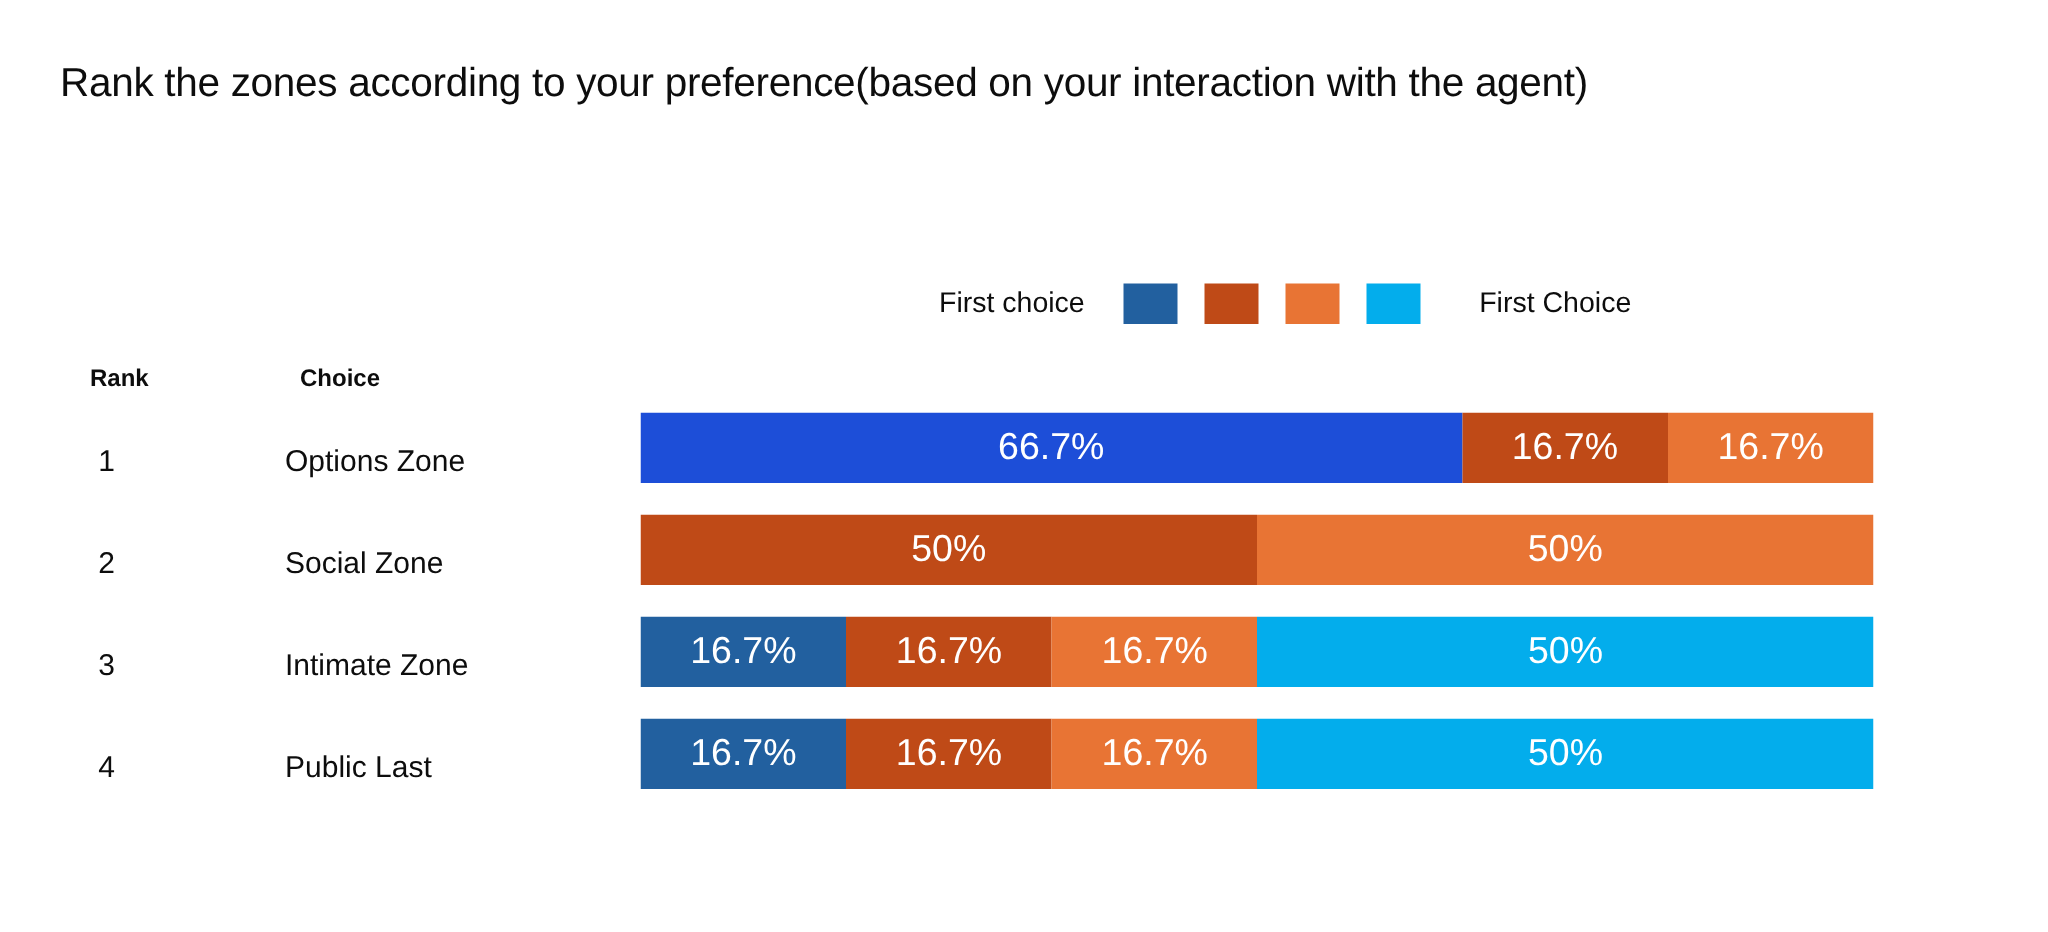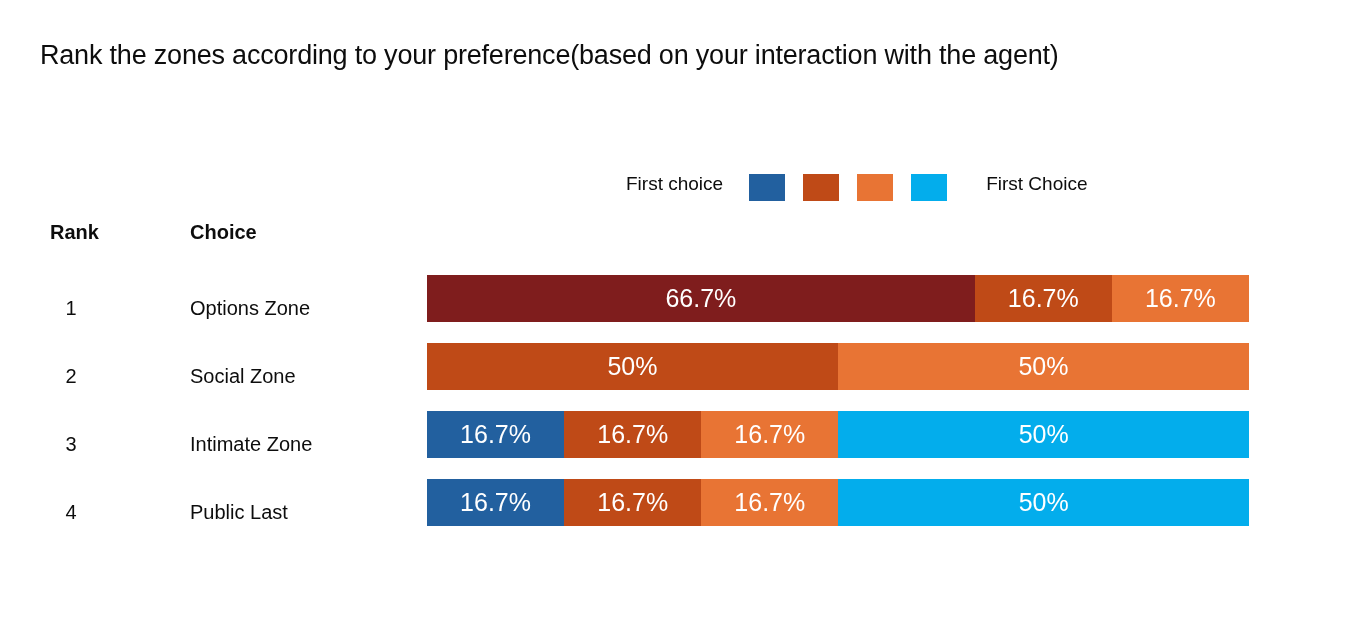--- a/index.html
+++ b/index.html
@@ -25,24 +25,24 @@
     font-weight: 400;
     letter-spacing: -0.2px;
     color: #0d0d0d;
     white-space: nowrap;
   }
 
   
   .legend {
     position: absolute;
     left: 626px;
-    top: 174px;
+    top: 186px;
     height: 32px;
     display: flex;
-    align-items: flex-start;
+    align-items: center;
     gap: 4px;
   }
   .legend-label {
     font-size: 19px;
     color: #0d0d0d;
     white-space: nowrap;
     line-height: 1;
   }
   .legend-label.first { margin-right: 22px; }
   .legend-label.last  { margin-left: 35px; }
@@ -53,24 +53,25 @@
   .legend-swatch {
     width: 36px;
     height: 27px;
     margin-right: 18px;
   }
   .legend-swatch:last-child { margin-right: 0; }
 
   
   .col-header {
     position: absolute;
-    top: 221px;
-    font-size: 20px;
+    top: 244px;
+    font-size: 16px;
     font-weight: bold;
     color: #0d0d0d;
+    margin-left: 10px;
   }
   .col-header.rank    { left: 50px; }
   .col-header.options { left: 190px; }
 
   
   .rows {
     position: absolute;
     left: 0;
     top: 275px;
     width: 1365px;
@@ -137,21 +138,21 @@
 </div>
 
 <div class="col-header rank">Rank</div>
 <div class="col-header options">Choice</div>
 
 <div class="rows">
     <div class="row">
       <div class="row-rank">1</div>
       <div class="row-option">Options Zone</div>
       <div class="bar">
-        <div class="seg" style="background: #7f1d1d; width: 66.6334%;">
+        <div class="seg" style="background: #1d4ed8; width: 66.6334%;">
           <span class="seg-label">66.7%</span>
         </div>
         <div class="seg" style="background: rgb(191, 74, 23); width: 16.6833%;">
           <span class="seg-label">16.7%</span>
         </div>
         <div class="seg" style="background: rgb(232, 116, 52); width: 16.6833%;">
           <span class="seg-label">16.7%</span>
         </div>
       </div>
     </div>

